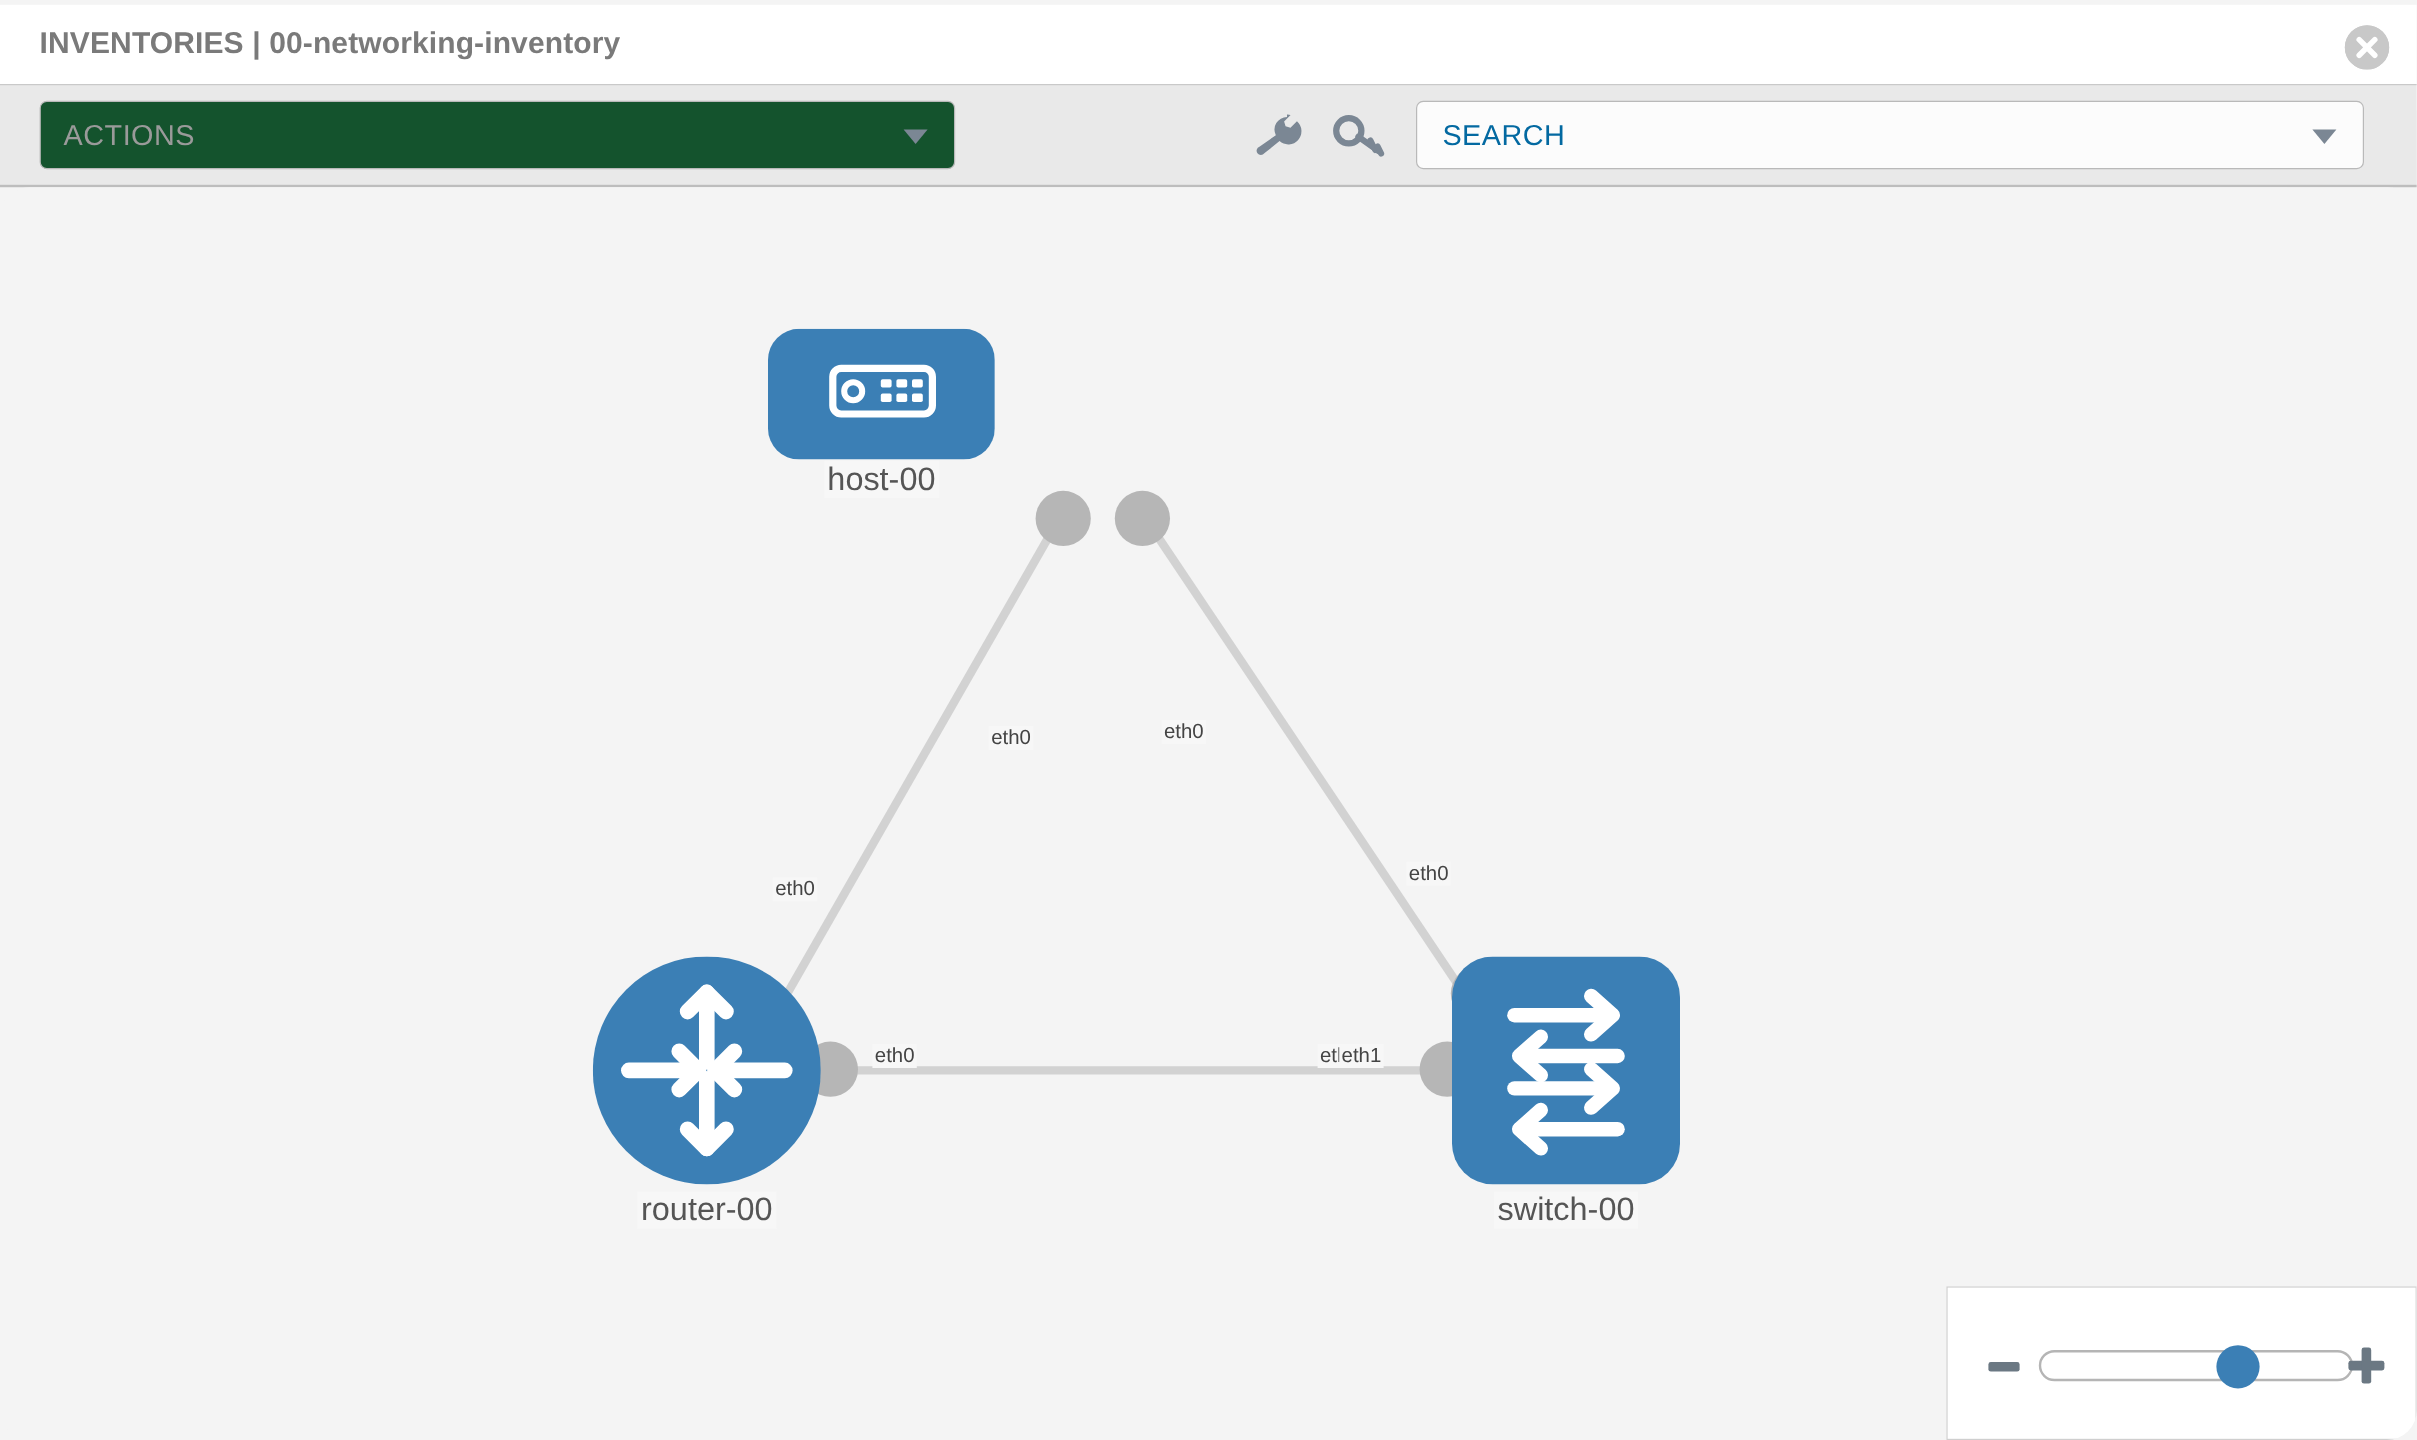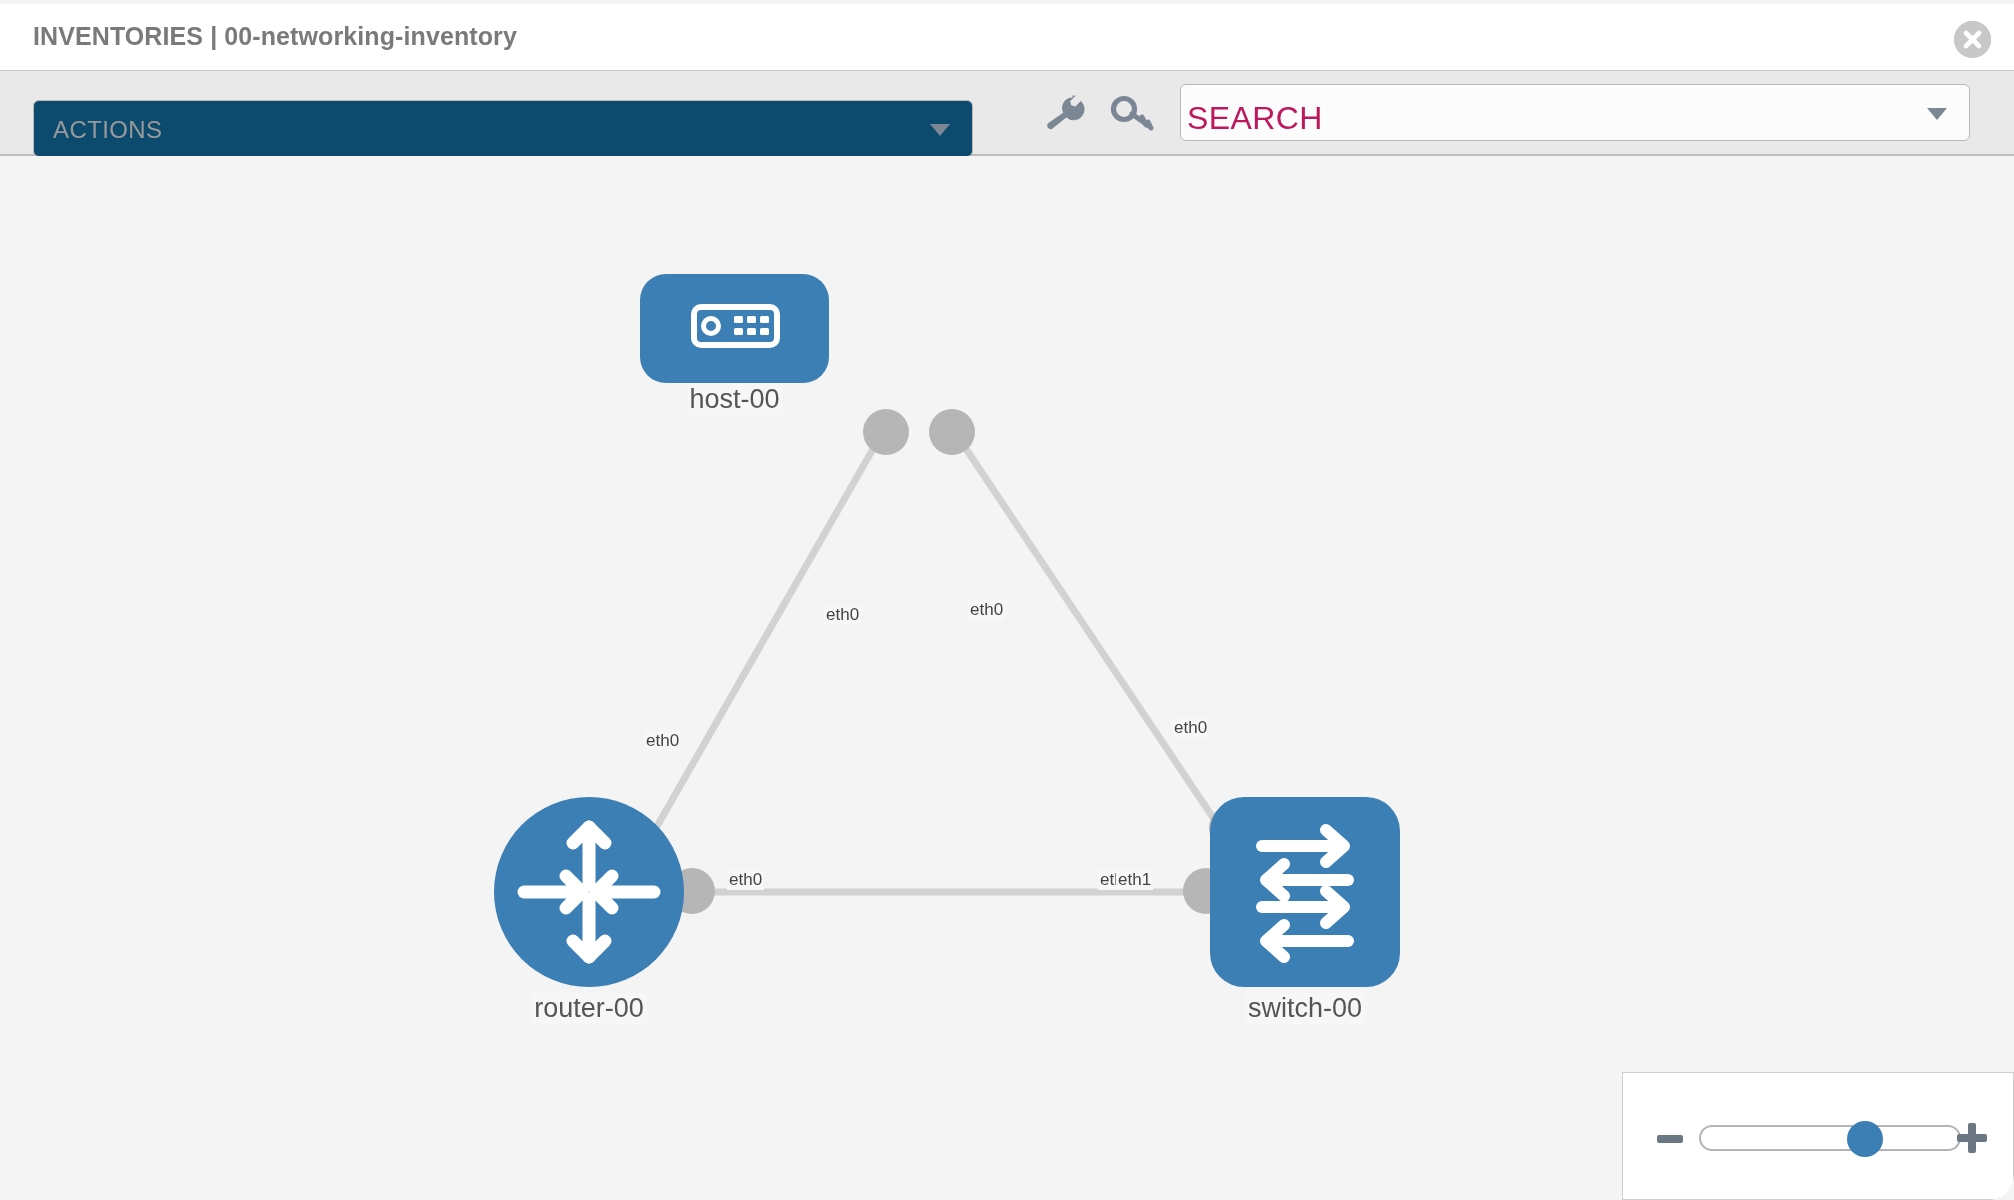--- a/index.html
+++ b/index.html
@@ -29,24 +29,24 @@
   .close-btn svg{display:block;}
   
   .toolbar{
     position:absolute;left:0;top:70px;width:2014px;height:86px;
     background:#e9e9e9;
     border-top:1px solid #c9c9c9;
     border-bottom:2px solid #bdbdbd;
     box-sizing:border-box;
   }
   .actions-select{
-    position:absolute;left:33px;top:13px;width:940px;height:57px;
-    background:#0c4a6e;
+    position:absolute;left:33px;top:13px;width:763px;height:57px;
+    background:#14532d;
     border:1px solid #b9b9b9;border-radius:6px;
-    box-sizing:border-box;cursor:pointer;margin-top:16px;
+    box-sizing:border-box;cursor:pointer;
   }
   .actions-select .label{
     position:absolute;left:19px;top:15px;
     font-size:24px;color:#9a9a9a;letter-spacing:.4px;
   }
   .caret{
     position:absolute;right:22px;top:50%;margin-top:-5px;
     width:0;height:0;
     border-left:10px solid transparent;
     border-right:10px solid transparent;
@@ -56,22 +56,22 @@
     position:absolute;top:22px;width:44px;height:40px;cursor:pointer;
   }
   .tool-icon.wrench{left:1042px;}
   .tool-icon.key{left:1110px;}
   .search-box{
     position:absolute;left:1180px;top:13px;width:790px;height:57px;
     background:#fcfcfc;border:1px solid #b9b9b9;border-radius:6px;
     box-sizing:border-box;cursor:text;
   }
   .search-box .label{
-    position:absolute;left:6px;top:15px;
-    font-size:32px;color:#be185d;letter-spacing:.4px;
+    position:absolute;left:21px;top:15px;
+    font-size:24px;color:#0369a1;letter-spacing:.4px;
   }
   
   .canvas{
     position:absolute;left:0;top:156px;width:2014px;height:1044px;
     background:#f4f4f4;overflow:hidden;border-radius:25px;
   }
   .graph-svg{position:absolute;left:0;top:0;}
   .node{position:absolute;cursor:pointer;}
   .node-shape{position:absolute;left:0;top:0;}
   .node-label{

